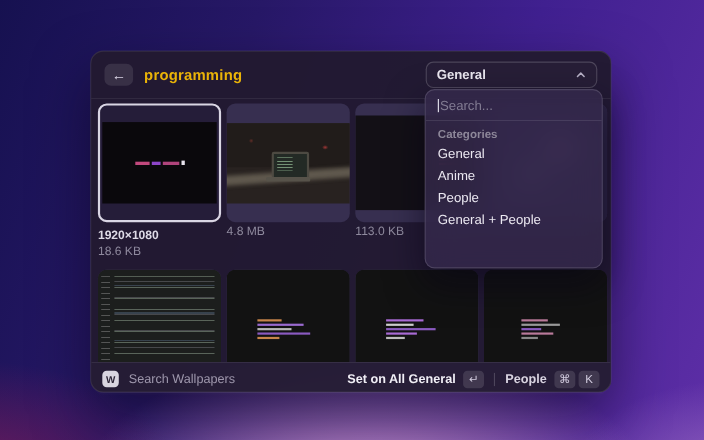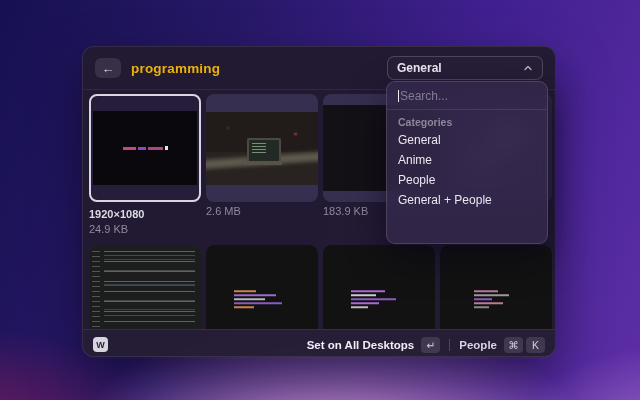--- a/index.html
+++ b/index.html
@@ -150,45 +150,45 @@
       <div class="tile kind-terminal">
         <div class="thumb selected">
           <div class="art">
             <i class="b1"></i>
             <i class="b2"></i>
             <i class="b3"></i>
             <i class="b4"></i>
           </div>
         </div>
         <div class="res-label">1920×1080</div>
-        <div class="size-label">24.9 KB</div>
+        <div class="size-label">18.6 KB</div>
       </div>
       <div class="tile kind-laptop-photo">
         <div class="thumb">
           <div class="art">
             <span class="wall"></span>
             <span class="band"></span>
             <span class="screen"></span>
             <span class="base"></span>
           </div>
         </div>
-        <div class="size-label">2.6 MB</div>
+        <div class="size-label">4.8 MB</div>
       </div>
       <div class="tile kind-code-right">
         <div class="thumb">
           <div class="art">
             <span class="snippet">
               <i></i>
               <i></i>
               <i></i>
               <i></i>
             </span>
           </div>
         </div>
-        <div class="size-label">183.9 KB</div>
+        <div class="size-label">113.0 KB</div>
       </div>
       <div class="tile kind-photo">
         <div class="thumb">
           <div class="art"></div>
         </div>
       </div>
       <div class="tile kind-code-editor">
         <div class="thumb">
           <div class="art"></div>
         </div>
@@ -229,22 +229,23 @@
               <i></i>
               <i></i>
             </span>
           </div>
         </div>
       </div>
     </div>
 
   <div class="footer">
     <div class="app-icon">W</div>
+    <div class="app-label">Search Wallpapers</div>
     <div class="spacer"></div>
-    <div class="primary-action">Set on All Desktops</div>
+    <div class="primary-action">Set on All General</div>
     <div class="key-badge">↵</div>
     <div class="footer-divider"></div>
     <div class="secondary-action">People</div>
     <div class="keys">
       <div class="key-badge">⌘</div>
       <div class="key-badge">K</div>
     </div>
   </div>
 
   <div class="dropdown">

